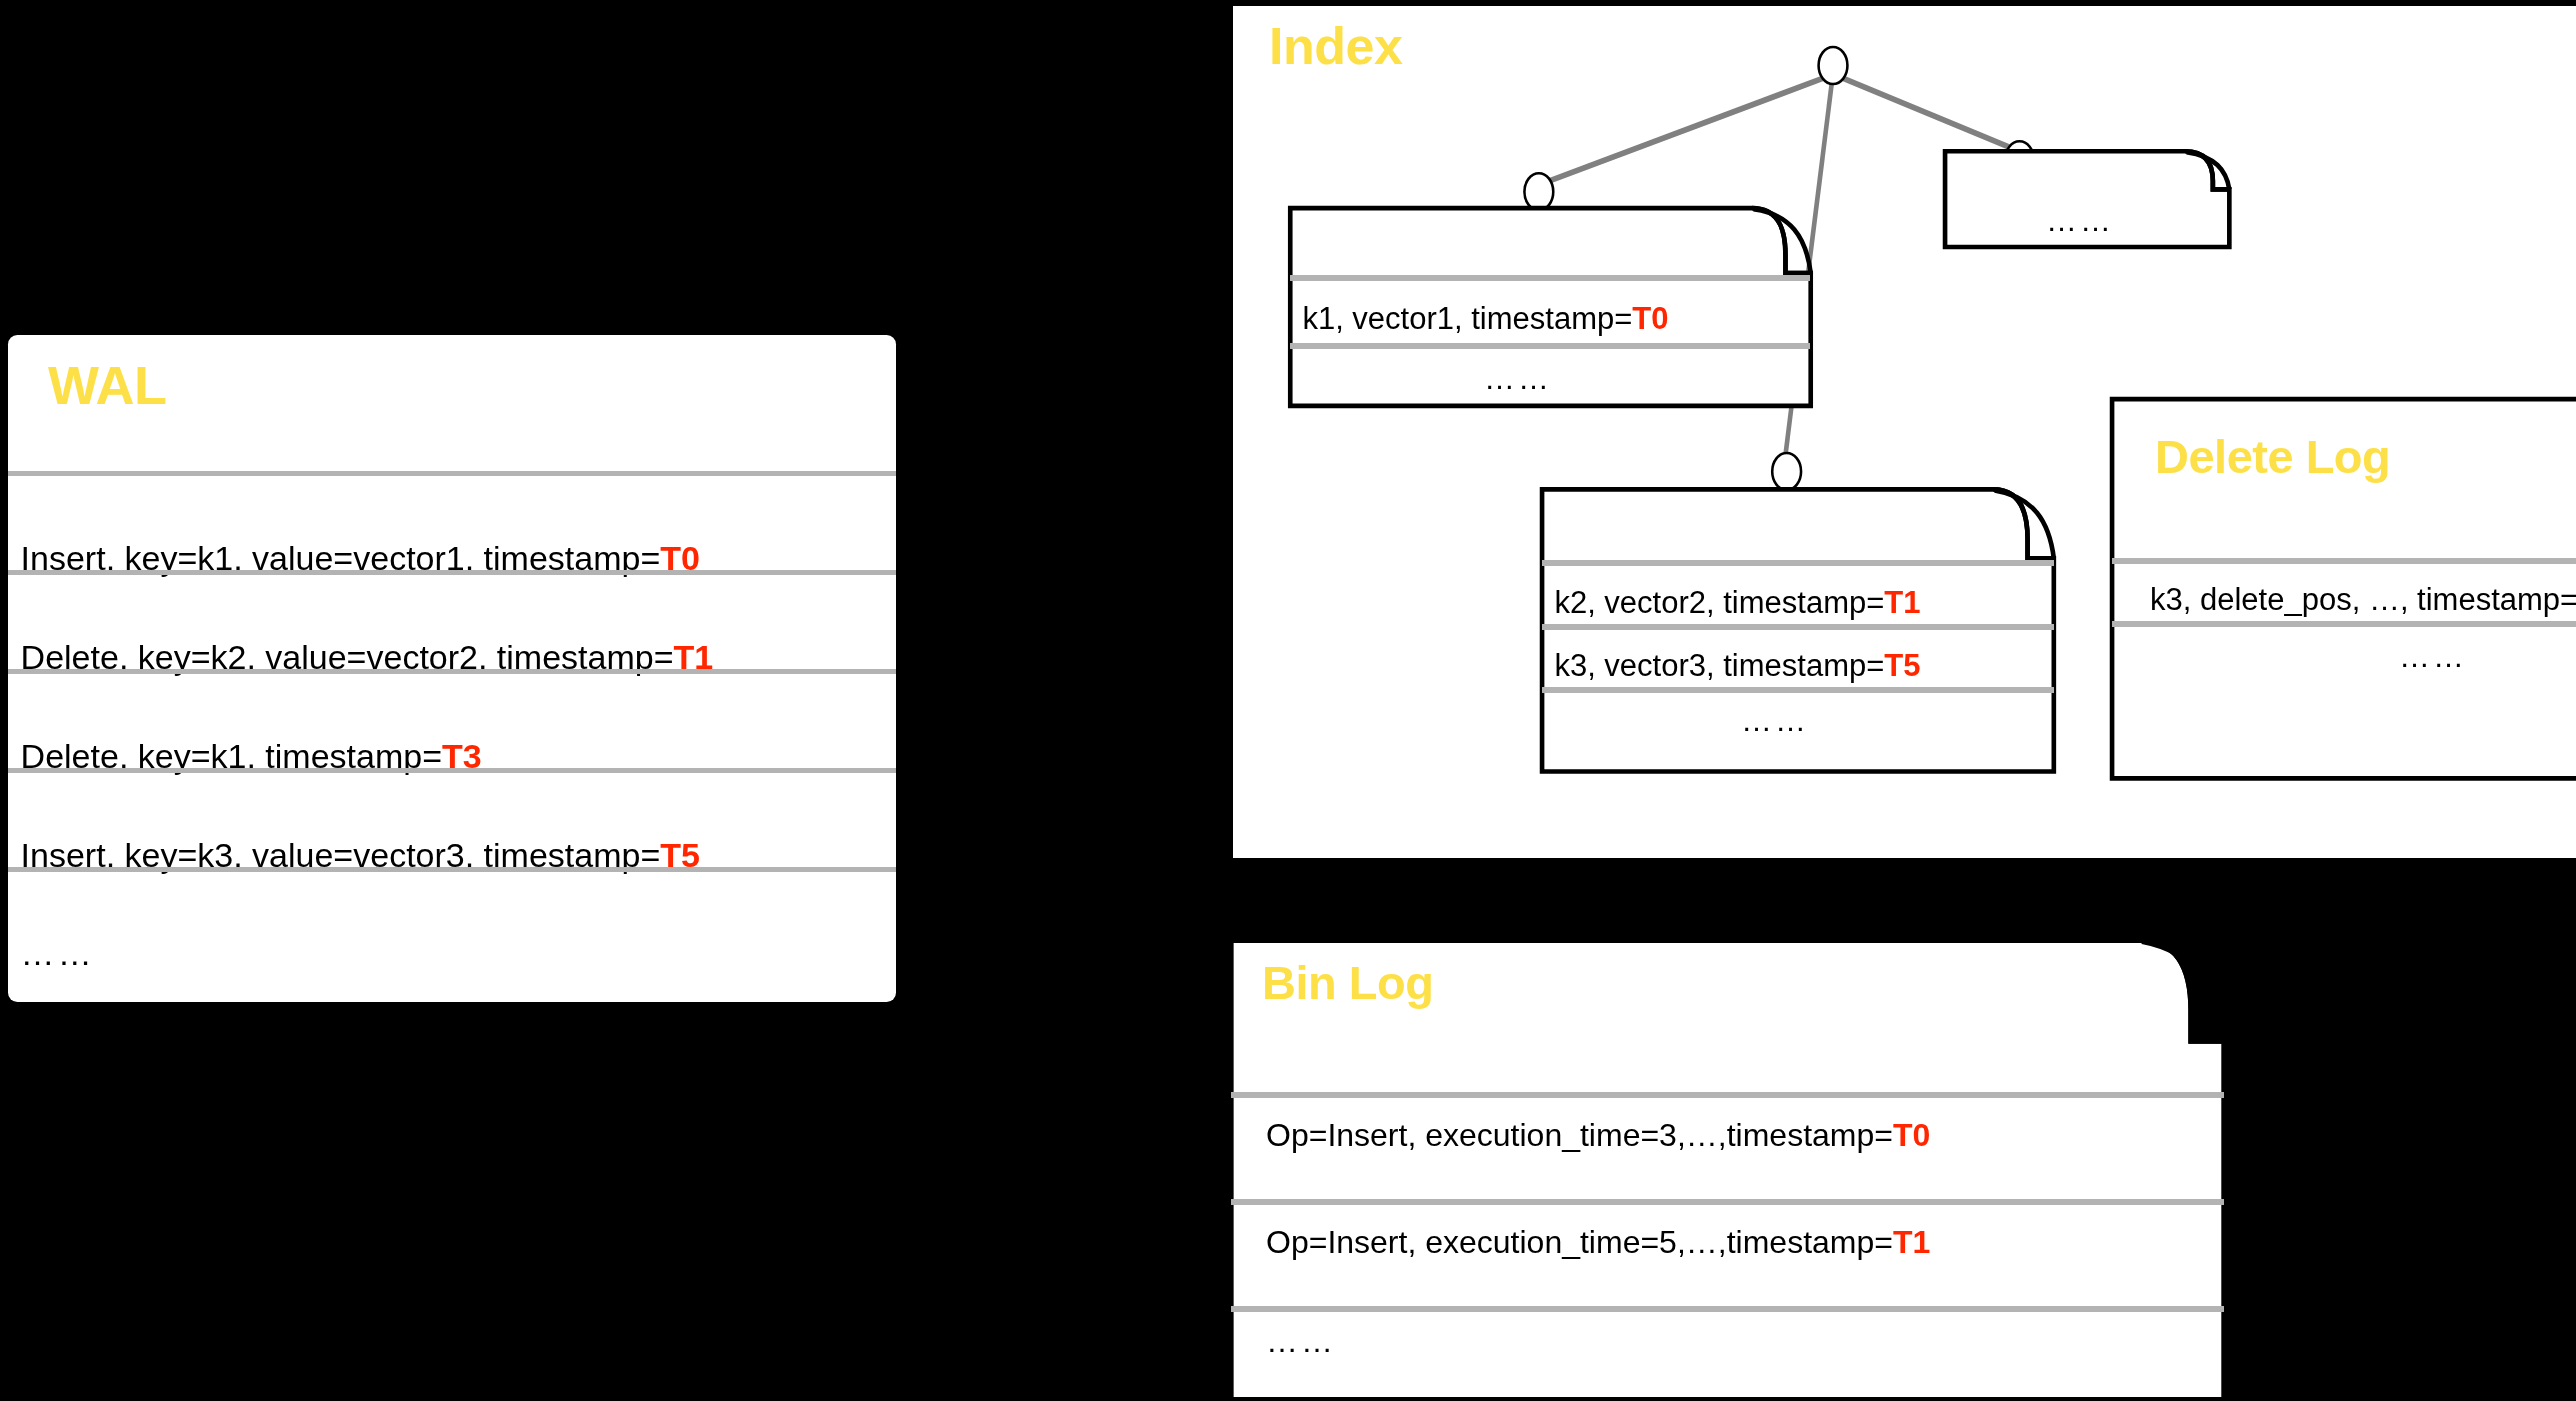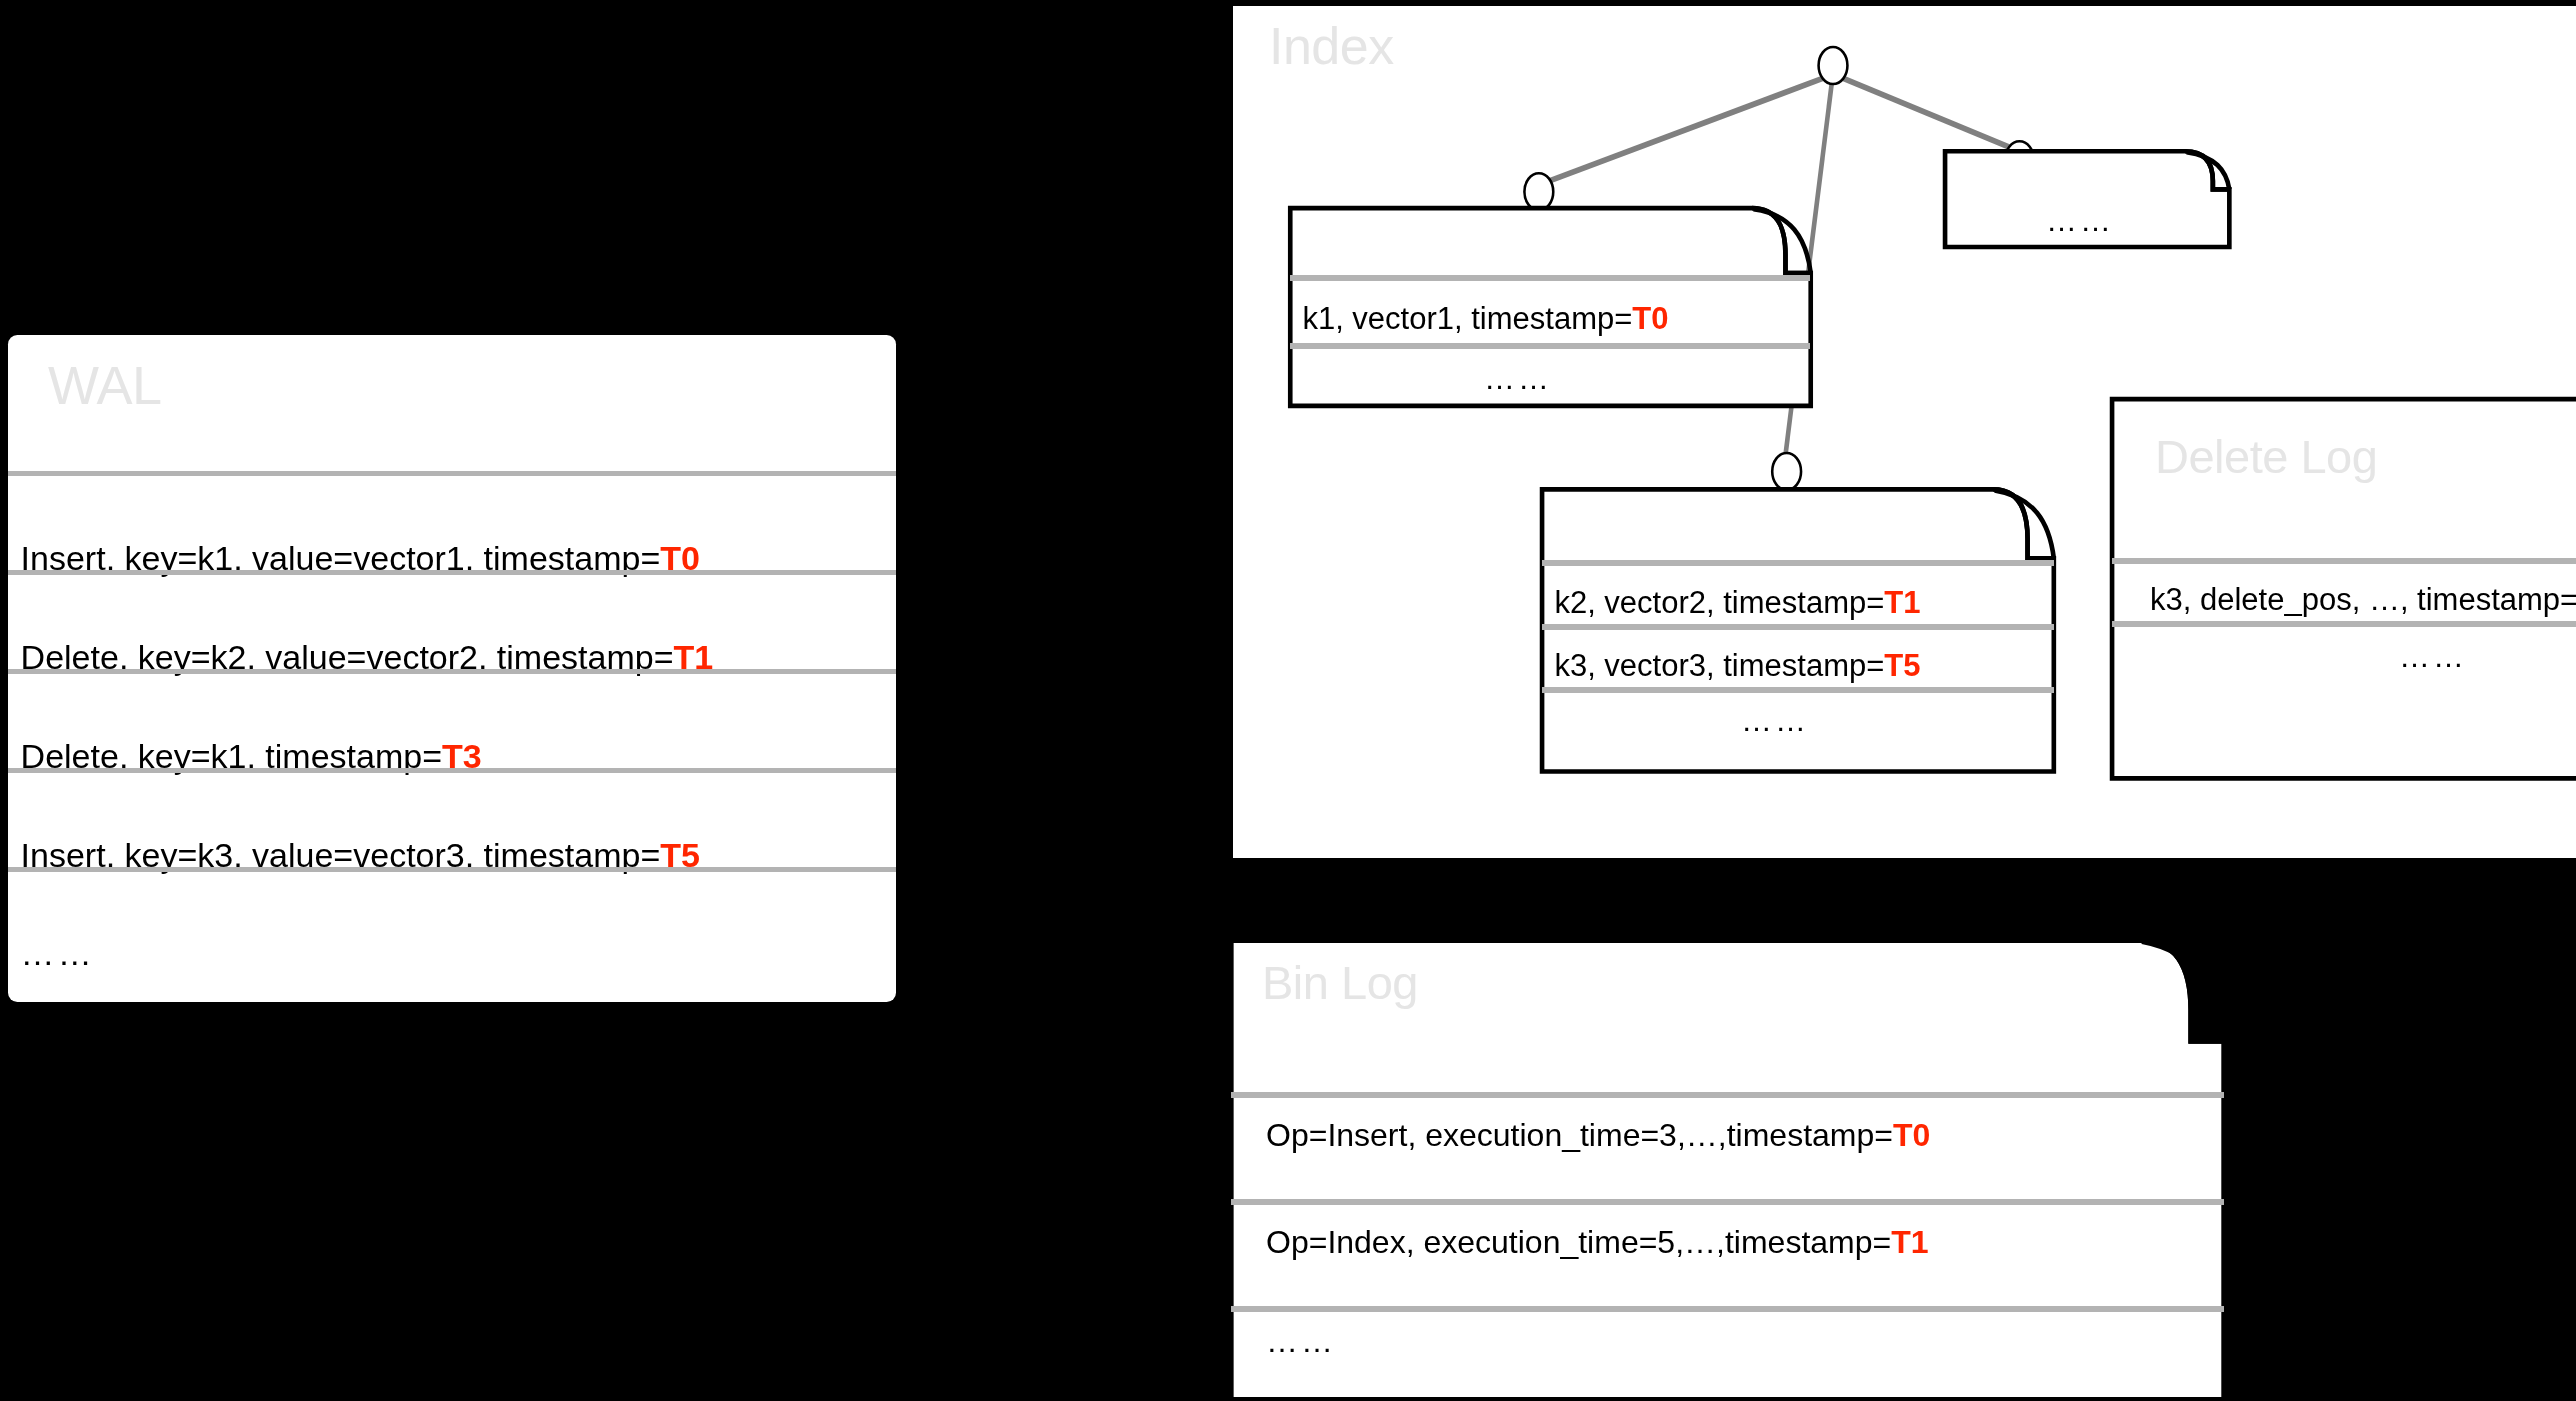--- a/index.html
+++ b/index.html
@@ -2,21 +2,21 @@
 <html style="font-size:8.2px"><head>
 <meta charset="utf-8">
 <style>
   html,body{margin:0;padding:0;background:#000;}
   body{width:2817px;height:1402px;position:relative;overflow:hidden;
        font-family:"Liberation Sans","DejaVu Sans",sans-serif;}
   .panel{position:absolute;background:#fff;box-sizing:border-box;}
   .wal-panel{left:7.7px;top:335px;width:888px;height:667px;border-radius:9.3px;}
   .index-panel{left:1233px;top:6.2px;width:1581px;height:852px;}
 
-  .title{position:absolute;font-weight:normal;color:#e5e5e5;letter-spacing:-0.5px;
+  .title{position:absolute;font-weight:bold;color:#fde047;letter-spacing:-0.5px;
          font-family:"Liberation Sans","DejaVu Sans",sans-serif;}
   .wal-title{left:48px;top:354px;font-size:54px;}
   .index-title{left:1269px;top:15.5px;font-size:52px;}
 
   .rowtext{position:absolute;white-space:nowrap;color:#000;margin-top:32px;}
   .rowtext .ts{color:#FF2600;font-weight:bold;}
   .hr{position:absolute;background:#b3b3b3;}
 
   
   .wal-row{font-size:34px;left:20.6px;}
@@ -138,18 +138,18 @@
     <path d="M1770,4 C1860,4 1868,92 1868,140 V200 H1932" fill="none" stroke="#000000" stroke-width="10"></path>
     <path d="M1773,6 C1880,26 1922,100 1932,200" fill="none" stroke="#000000" stroke-width="10"></path>
   </svg>
   <div class="title" style="left:33px;top:16.5px;font-size:47px;">Bin Log</div>
   <div class="hr" style="left:2.1px;top:154px;width:993px;height:5.7px;"></div>
   <div class="idxrow" style="left:37px;top:179px;font-size:32px;">
     <span>Op=Insert, execution_time=3,…,timestamp=</span><span class="ts">T0</span>
   </div>
   <div class="hr" style="left:2.1px;top:261px;width:993px;height:5.7px;"></div>
   <div class="idxrow" style="left:37px;top:286px;font-size:32px;">
-    <span>Op=Index, execution_time=5,…,timestamp=</span><span class="ts">T1</span>
+    <span>Op=Insert, execution_time=5,…,timestamp=</span><span class="ts">T1</span>
   </div>
   <div class="hr" style="left:2.1px;top:368px;width:993px;height:5.7px;"></div>
   <div class="dots" style="left:37px;top:385px;font-size:32px;">……</div>
 </div>
 
 
 </body></html>

